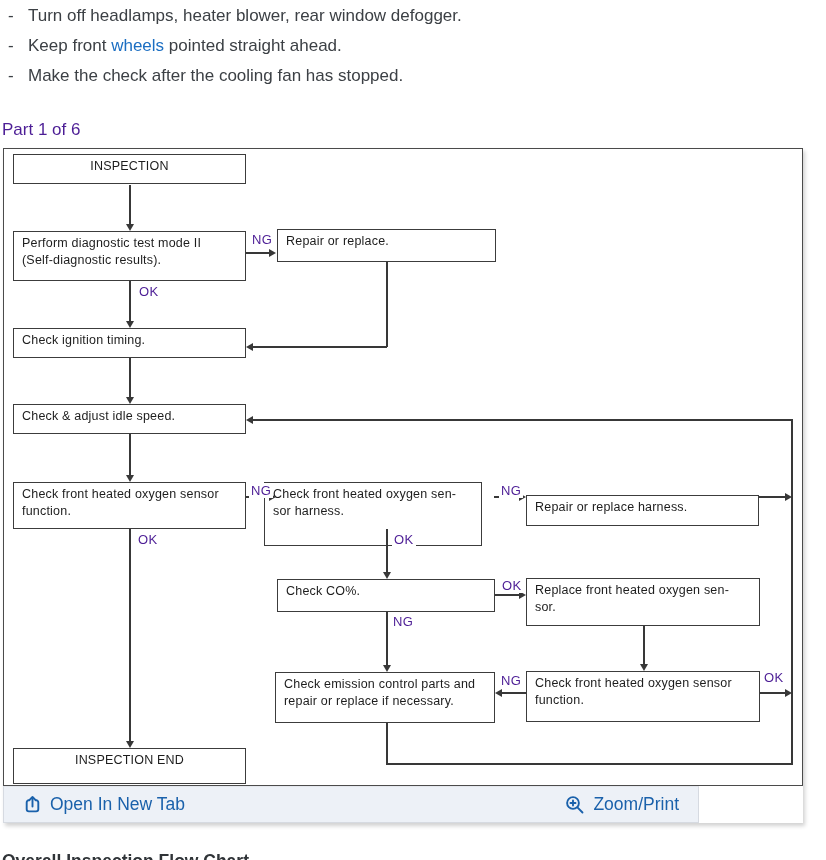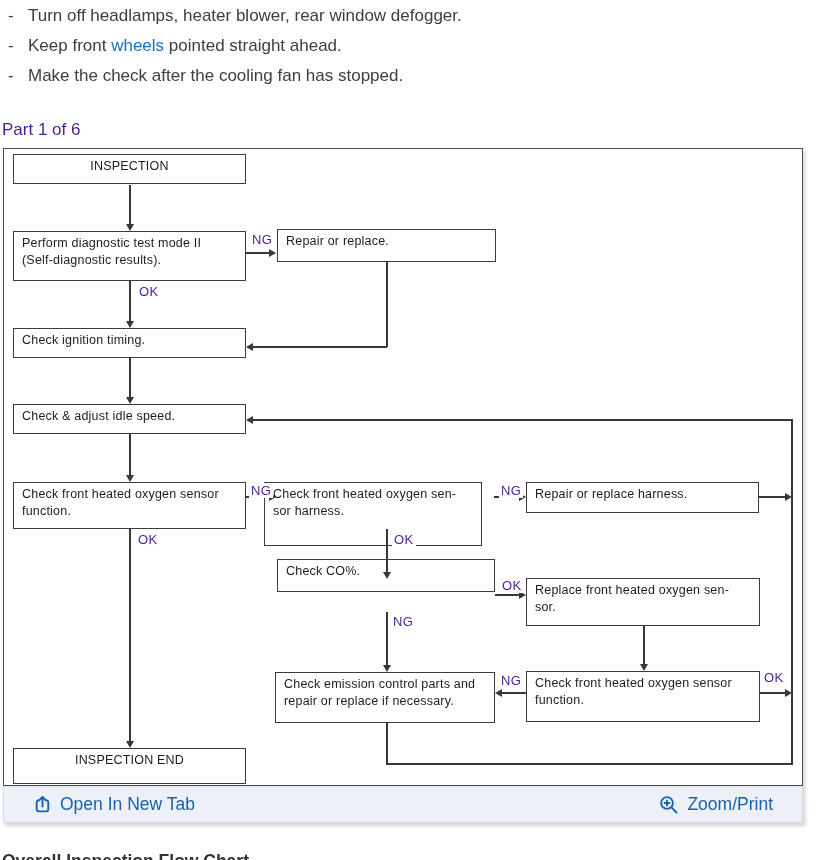--- a/index.html
+++ b/index.html
@@ -29,23 +29,23 @@
   .node .nline:empty { display:none; }
   .node.center { align-items:center; }
   
   .ln { position:absolute; background:#383838; }
   .ah { position:absolute; width:0; height:0; }
   .ah-d { border-left:4px solid transparent; border-right:4px solid transparent; border-top:7px solid #383838; }
   .ah-r { border-top:4px solid transparent; border-bottom:4px solid transparent; border-left:7px solid #383838; }
   .ah-l { border-top:4px solid transparent; border-bottom:4px solid transparent; border-right:7px solid #383838; }
   .elabel { position:absolute; font-size:13px; color:#4c1d95; letter-spacing:.4px; background:#fff; padding:0 2px; }
   
-  .bar { position:absolute; left:0; top:638px; width:800px; height:37px;
+  .bar { position:absolute; left:0; top:638px; width:696px; height:37px;
          background:#edf1f7; border:1px solid #d6dae1; border-top:1px solid #e4e7ed;
-         display:flex; align-items:center; justify-content:space-between; padding:0 29px; }
+         display:flex; align-items:center; justify-content:space-between; padding:0 19px; }
   .bar-link { display:flex; align-items:center; gap:8px; color:#1a61ab;
               font-size:17.5px; cursor:pointer; text-decoration:none; }
   .bar-link svg { display:block; }
   
   .footer-heading { position:absolute; top:851px; left:2px; font-size:17.5px;
                     font-weight:bold; color:#303438; }
 </style>
 </head>
 <body>
 
@@ -86,24 +86,24 @@
       <div class="nline">Check &amp; adjust idle speed.</div>
     </div>
     <div class="node" style="left:9px;top:333px;width:233px;height:47px">
       <div class="nline">Check front heated oxygen sensor</div>
       <div class="nline">function.</div>
     </div>
     <div class="node" style="left:260px;top:333px;width:218px;height:64px">
       <div class="nline">Check front heated oxygen sen-</div>
       <div class="nline">sor harness.</div>
     </div>
-    <div class="node" style="left:522px;top:333px;width:233px;height:31px">
+    <div class="node" style="left:522px;top:346px;width:233px;height:31px">
       <div class="nline">Repair or replace harness.</div>
     </div>
-    <div class="node" style="left:273px;top:410px;width:218px;height:33px">
+    <div class="node" style="left:273px;top:430px;width:218px;height:33px">
       <div class="nline">Check CO%.</div>
     </div>
     <div class="node" style="left:522px;top:429px;width:234px;height:48px">
       <div class="nline">Replace front heated oxygen sen-</div>
       <div class="nline">sor.</div>
     </div>
     <div class="node" style="left:271px;top:523px;width:220px;height:51px">
       <div class="nline">Check emission control parts and</div>
       <div class="nline">repair or replace if necessary.</div>
     </div>

